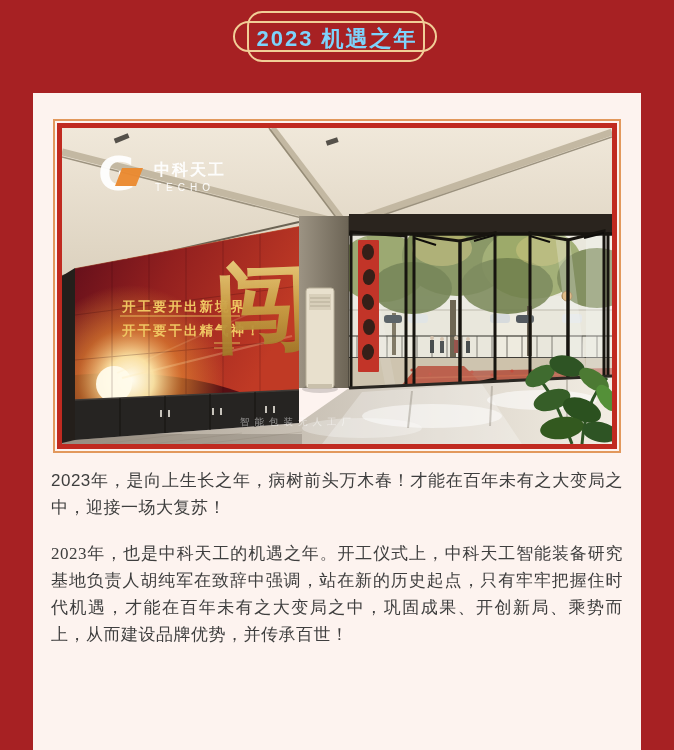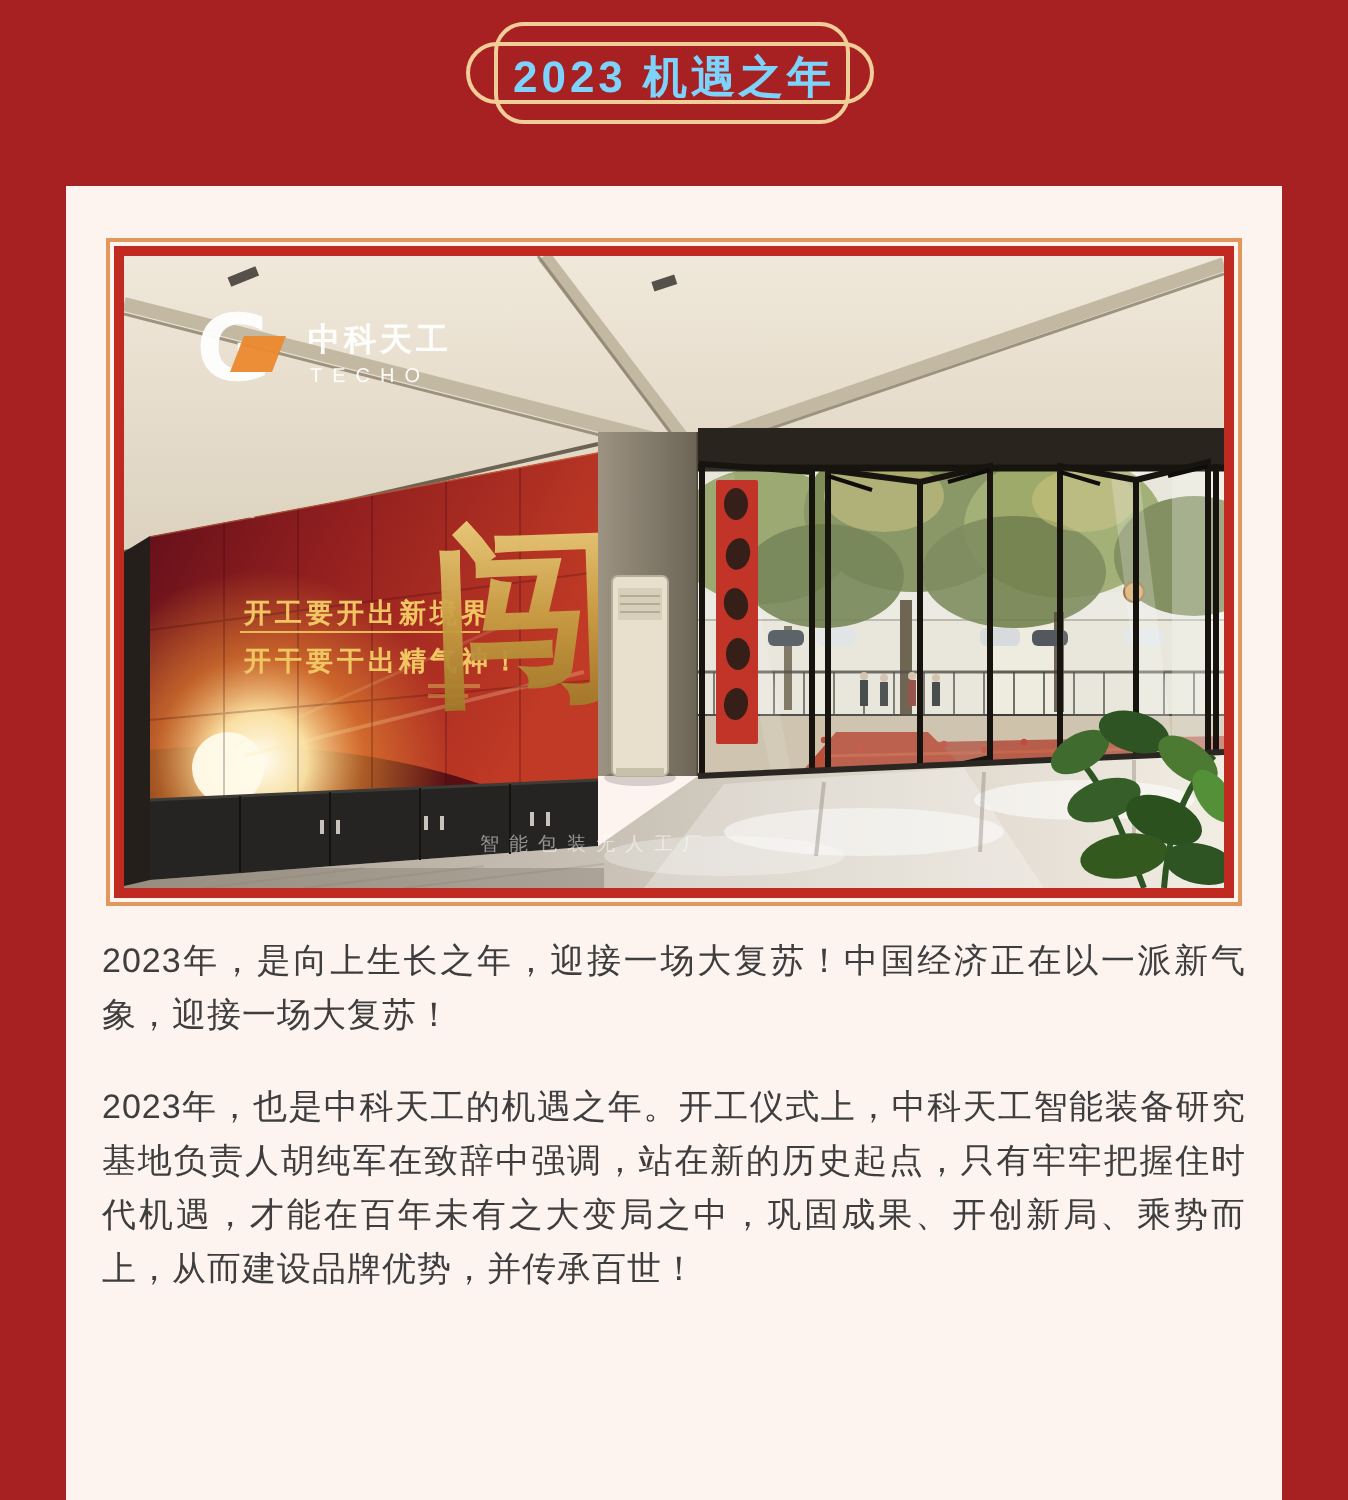--- a/index.html
+++ b/index.html
@@ -18,21 +18,21 @@
     color:#7dd3fc;font-size:22px;font-weight:bold;letter-spacing:2px;}
   
   .card{width:608px;min-height:657px;margin:23px auto 0;background:#FDF3EF;
     padding:26px 18px 30px;box-sizing:border-box;}
   
   .photo-frame{display:table;margin:0 auto 14px;border:2px solid #E2985C;padding:2px;background:#FDF3EF;}
   .photo-inner{border:5px solid #C02A20;line-height:0;font-size:0;}
   
   .article p{font-size:17px;line-height:27px;color:#3E3E3E;text-align:justify;
     letter-spacing:.5px;margin:0 0 19px;}
-  .article p:last-child{margin-bottom:0;}
+  .article p:last-child{margin-bottom:0;font-family:Liberation Serif, serif;}
 </style>
 </head>
 <body>
 
 <div class="badge-wrap">
   <div class="badge-pill"></div>
   <div class="badge-rect"></div>
   <div class="badge-label">2023 机遇之年</div>
 </div>
 
@@ -320,17 +320,17 @@
           <path d="M60,40 L81,40 L74,58 L53,58 Z" fill="#EC8A2F"></path>
           <text x="92" y="47" font-size="16" font-weight="bold" letter-spacing="2" fill="#FFFFFF">中科天工</text>
           <text x="93" y="63" font-size="10" letter-spacing="5" fill="#FFFFFF">TECHO</text>
         </g>
       </svg>
 
     </div>
   </div>
 
   <div class="article">
-    <p>2023年，是向上生长之年，迎接一场大复苏！中国经济正在以一派新气象，迎接一场大复苏！</p>
+    <p>2023年，是向上生长之年，病树前头万木春！才能在百年未有之大变局之中，迎接一场大复苏！</p>
     <p>2023年，也是中科天工的机遇之年。开工仪式上，中科天工智能装备研究基地负责人胡纯军在致辞中强调，站在新的历史起点，只有牢牢把握住时代机遇，才能在百年未有之大变局之中，巩固成果、开创新局、乘势而上，从而建设品牌优势，并传承百世！</p>
   </div>
 
 </div>
 
 </body></html>

